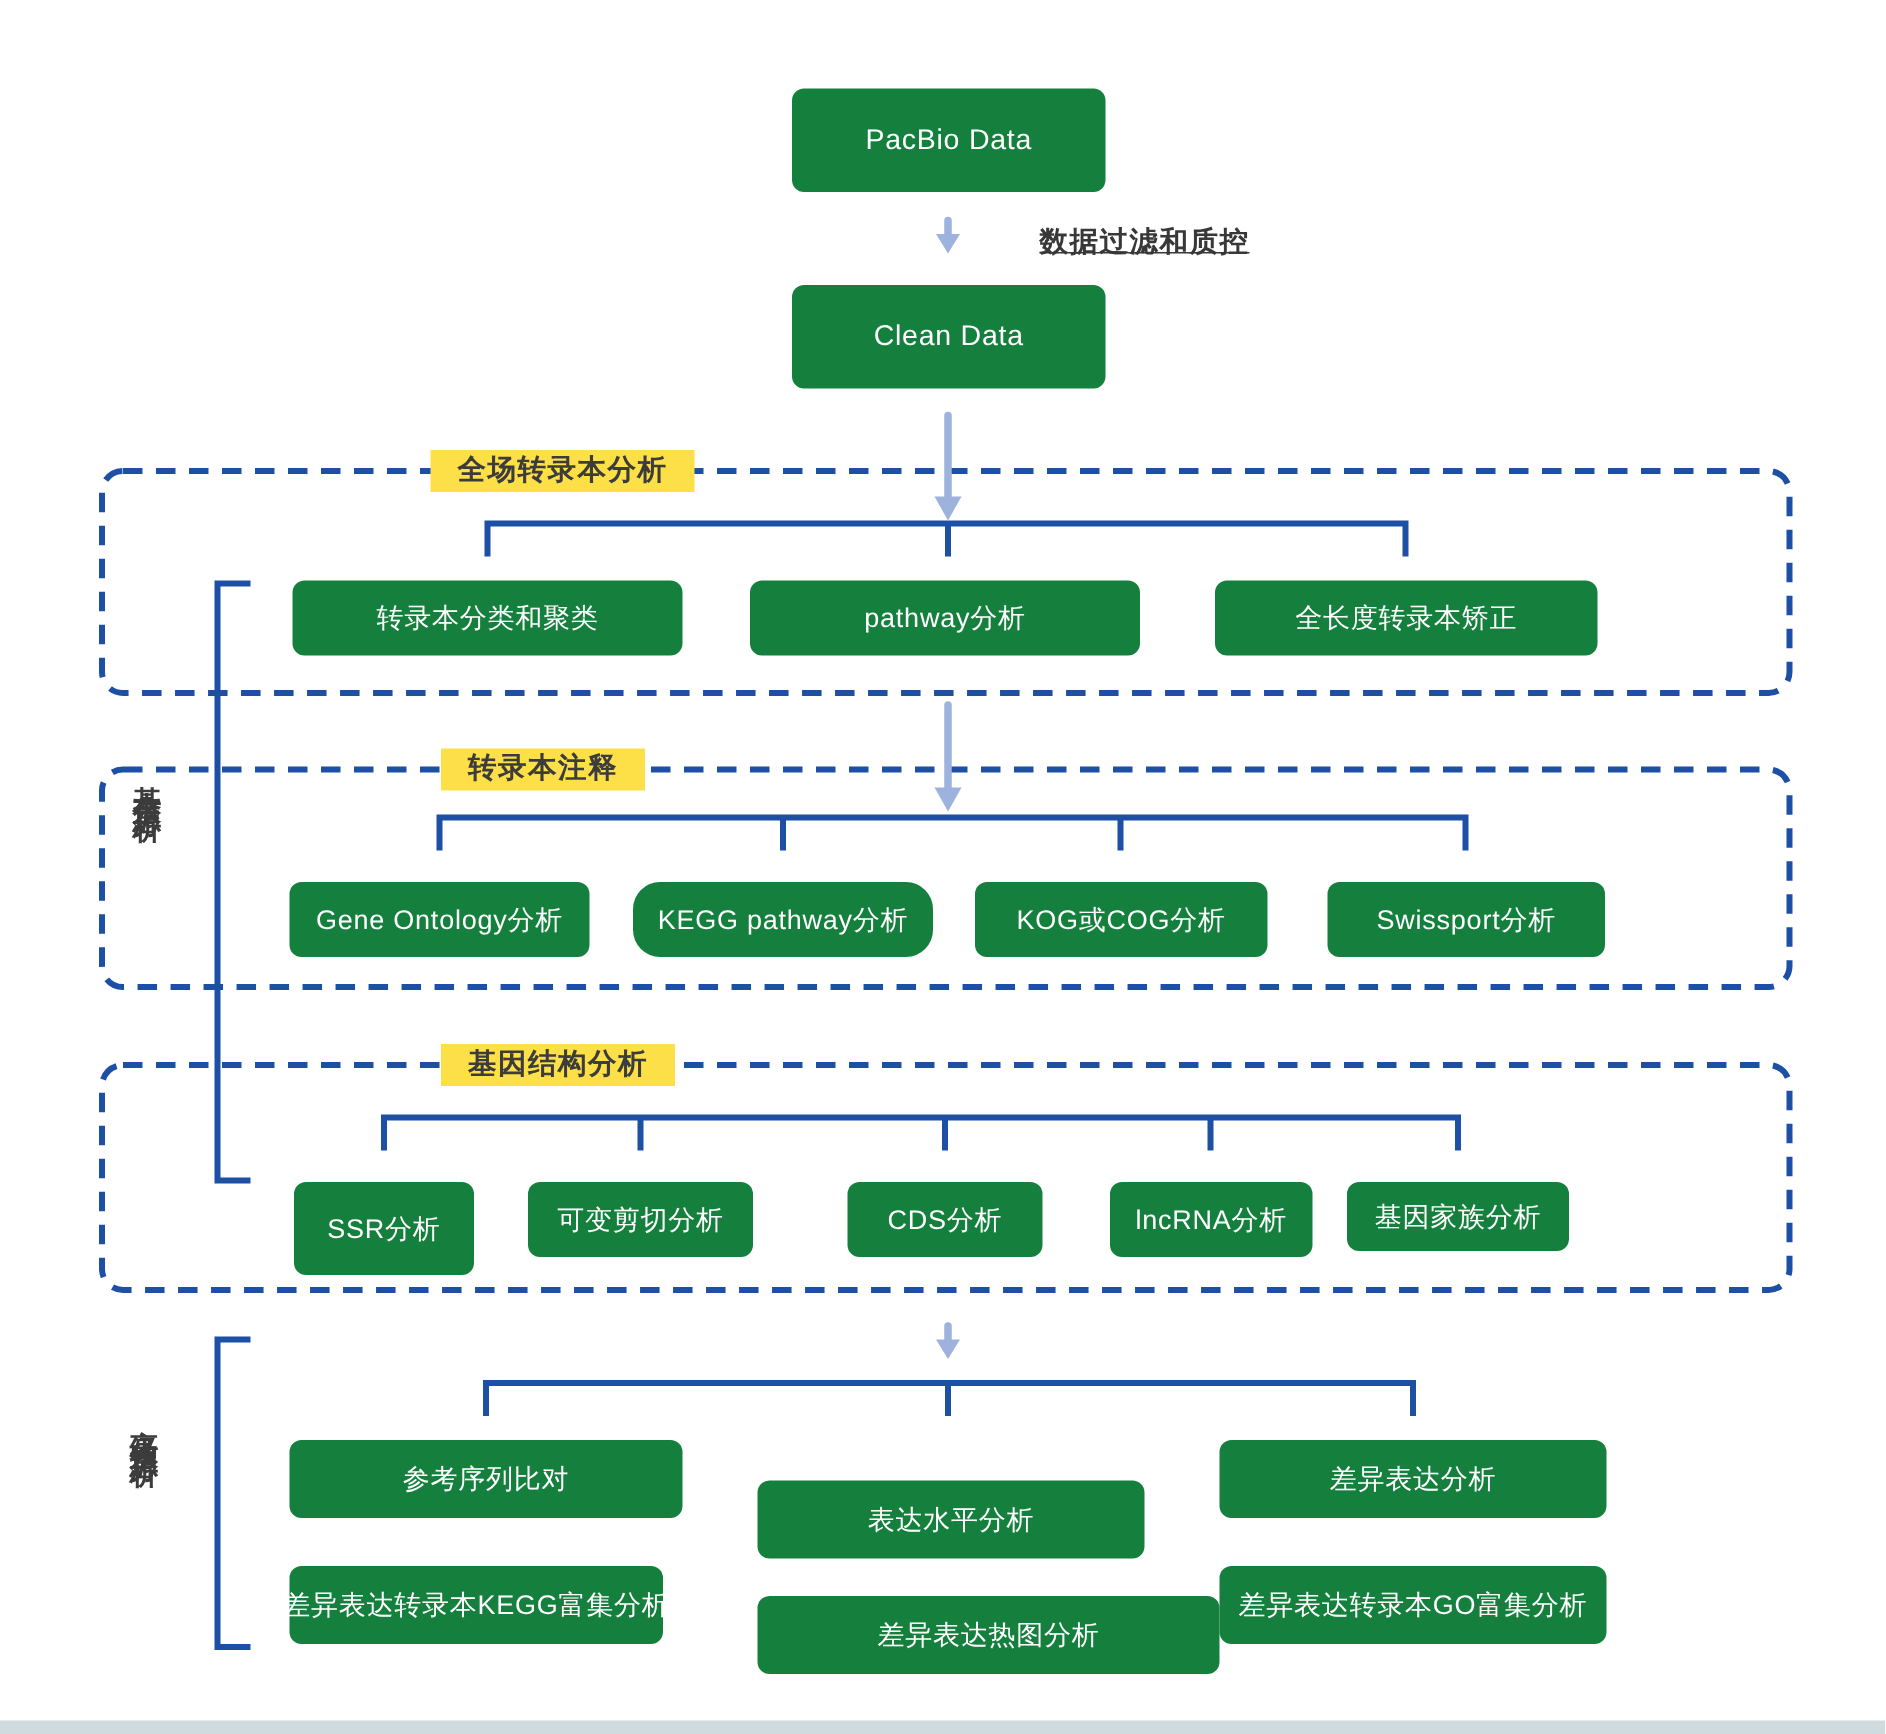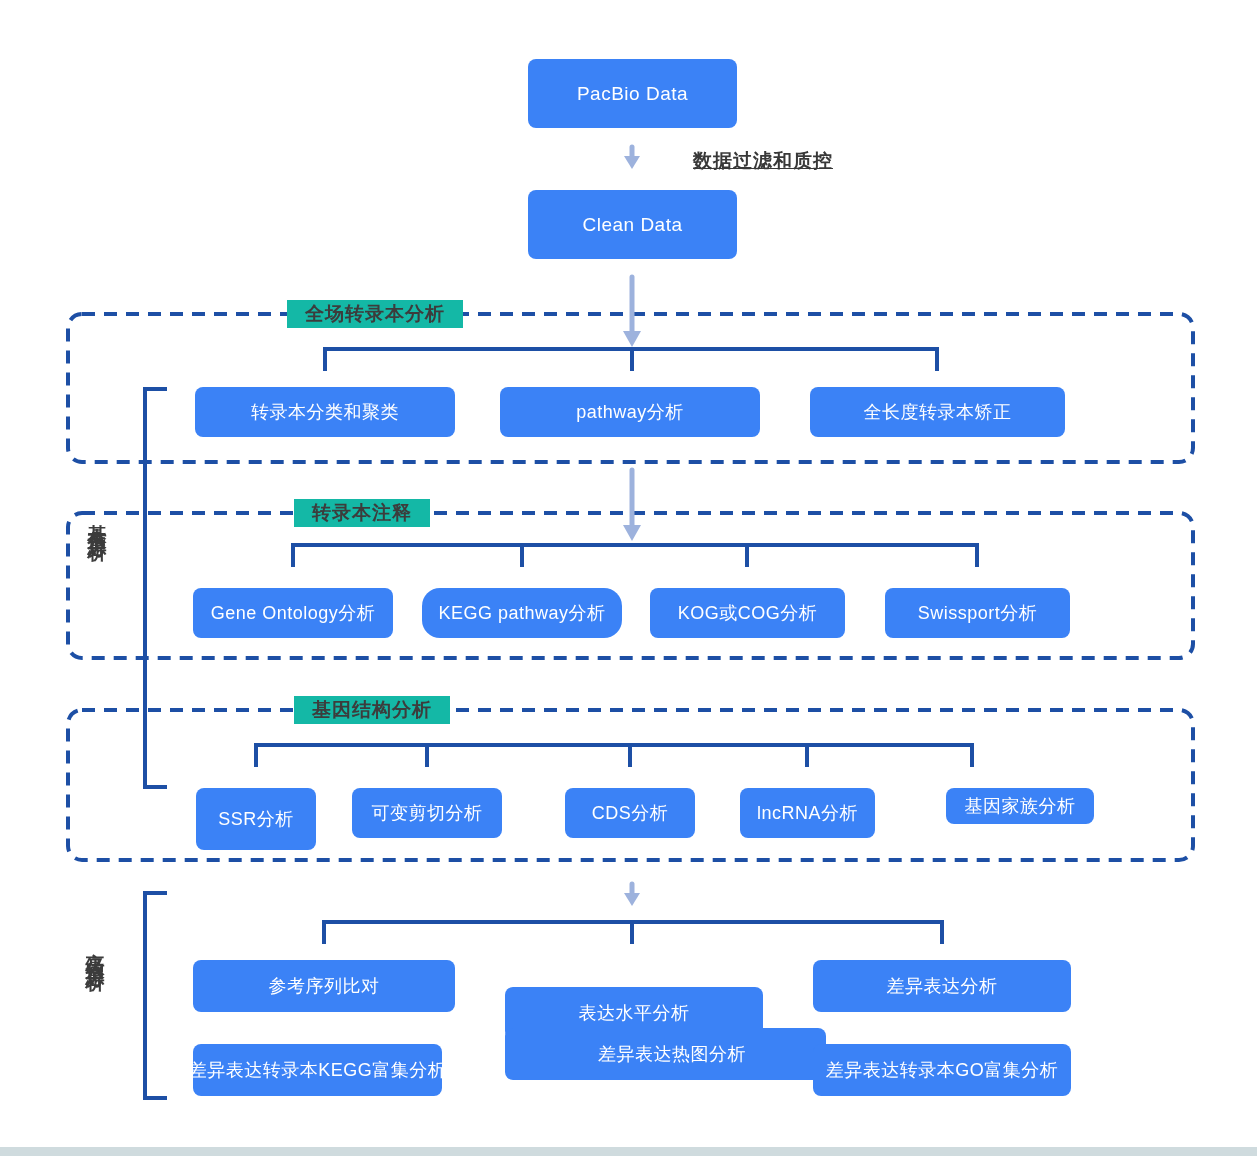--- a/index.html
+++ b/index.html
@@ -6,35 +6,35 @@
   .canvas{
     position:relative;
     width:1257px;height:1156px;
     background:#ffffff;
     font-family:"Liberation Sans","DejaVu Sans",sans-serif;
     overflow:hidden;
   }
   .lines{position:absolute;left:0;top:0;width:1257px;height:1156px;}
   .node{
     position:absolute;
-    background:#3b82f6;
+    background:#15803d;
     border-radius:8px;
     color:#ffffff;
     font-size:19px;
     font-weight:500;
     display:flex;align-items:center;justify-content:center;
     text-align:center;
     letter-spacing:0.5px;
     white-space:nowrap;
   }
   .node.small{font-size:18px;}
   .section-chip{
     position:absolute;
     transform:translateX(-50%);
-    background:#14b8a6;
+    background:#fde047;
     padding:0 18px;
     height:28px;line-height:28px;
     font-size:19px;font-weight:700;color:#3c3c3c;
     letter-spacing:1px;
     white-space:nowrap;
   }
   .qc-label{
     position:absolute;
     font-size:19px;font-weight:600;color:#383838;
     letter-spacing:1px;white-space:nowrap;text-decoration:underline;
@@ -111,27 +111,27 @@
 
   <div class="node small" style="left:193px;top:588px;width:200px;height:50px;">Gene Ontology分析</div>
   <div class="node small" style="left:422px;top:588px;width:200px;height:50px;border-radius:18px;">KEGG pathway分析</div>
   <div class="node small" style="left:650px;top:588px;width:195px;height:50px;">KOG或COG分析</div>
   <div class="node small" style="left:885px;top:588px;width:185px;height:50px;">Swissport分析</div>
 
   <div class="node small" style="left:196px;top:788px;width:120px;height:62px;">SSR分析</div>
   <div class="node small" style="left:352px;top:788px;width:150px;height:50px;">可变剪切分析</div>
   <div class="node small" style="left:565px;top:788px;width:130px;height:50px;">CDS分析</div>
   <div class="node small" style="left:740px;top:788px;width:135px;height:50px;">lncRNA分析</div>
-  <div class="node small" style="left:898px;top:788px;width:148px;height:36px;margin-left:48px;">基因家族分析</div>
+  <div class="node small" style="left:898px;top:788px;width:148px;height:46px;">基因家族分析</div>
 
   <div class="node small" style="left:193px;top:960px;width:262px;height:52px;">参考序列比对</div>
   <div class="node small" style="left:505px;top:956px;width:258px;height:52px;margin-top:31px;">表达水平分析</div>
   <div class="node small" style="left:813px;top:960px;width:258px;height:52px;">差异表达分析</div>
 
   <div class="node small" style="left:193px;top:1044px;width:249px;height:52px;">差异表达转录本KEGG富集分析</div>
-  <div class="node small" style="left:505px;top:1028px;width:308px;height:52px;padding-left:13px;">差异表达热图分析</div>
+  <div class="node small" style="left:505px;top:1064px;width:308px;height:52px;">差异表达热图分析</div>
   <div class="node small" style="left:813px;top:1044px;width:258px;height:52px;">差异表达转录本GO富集分析</div>
 
   <div class="v-label" style="left:84px;top:508px;">基本信息分析</div>
   <div class="v-label" style="left:82px;top:938px;">高级信息分析</div>
 
   <div class="footer-bar"></div>
 </div>
 
 </body></html>

